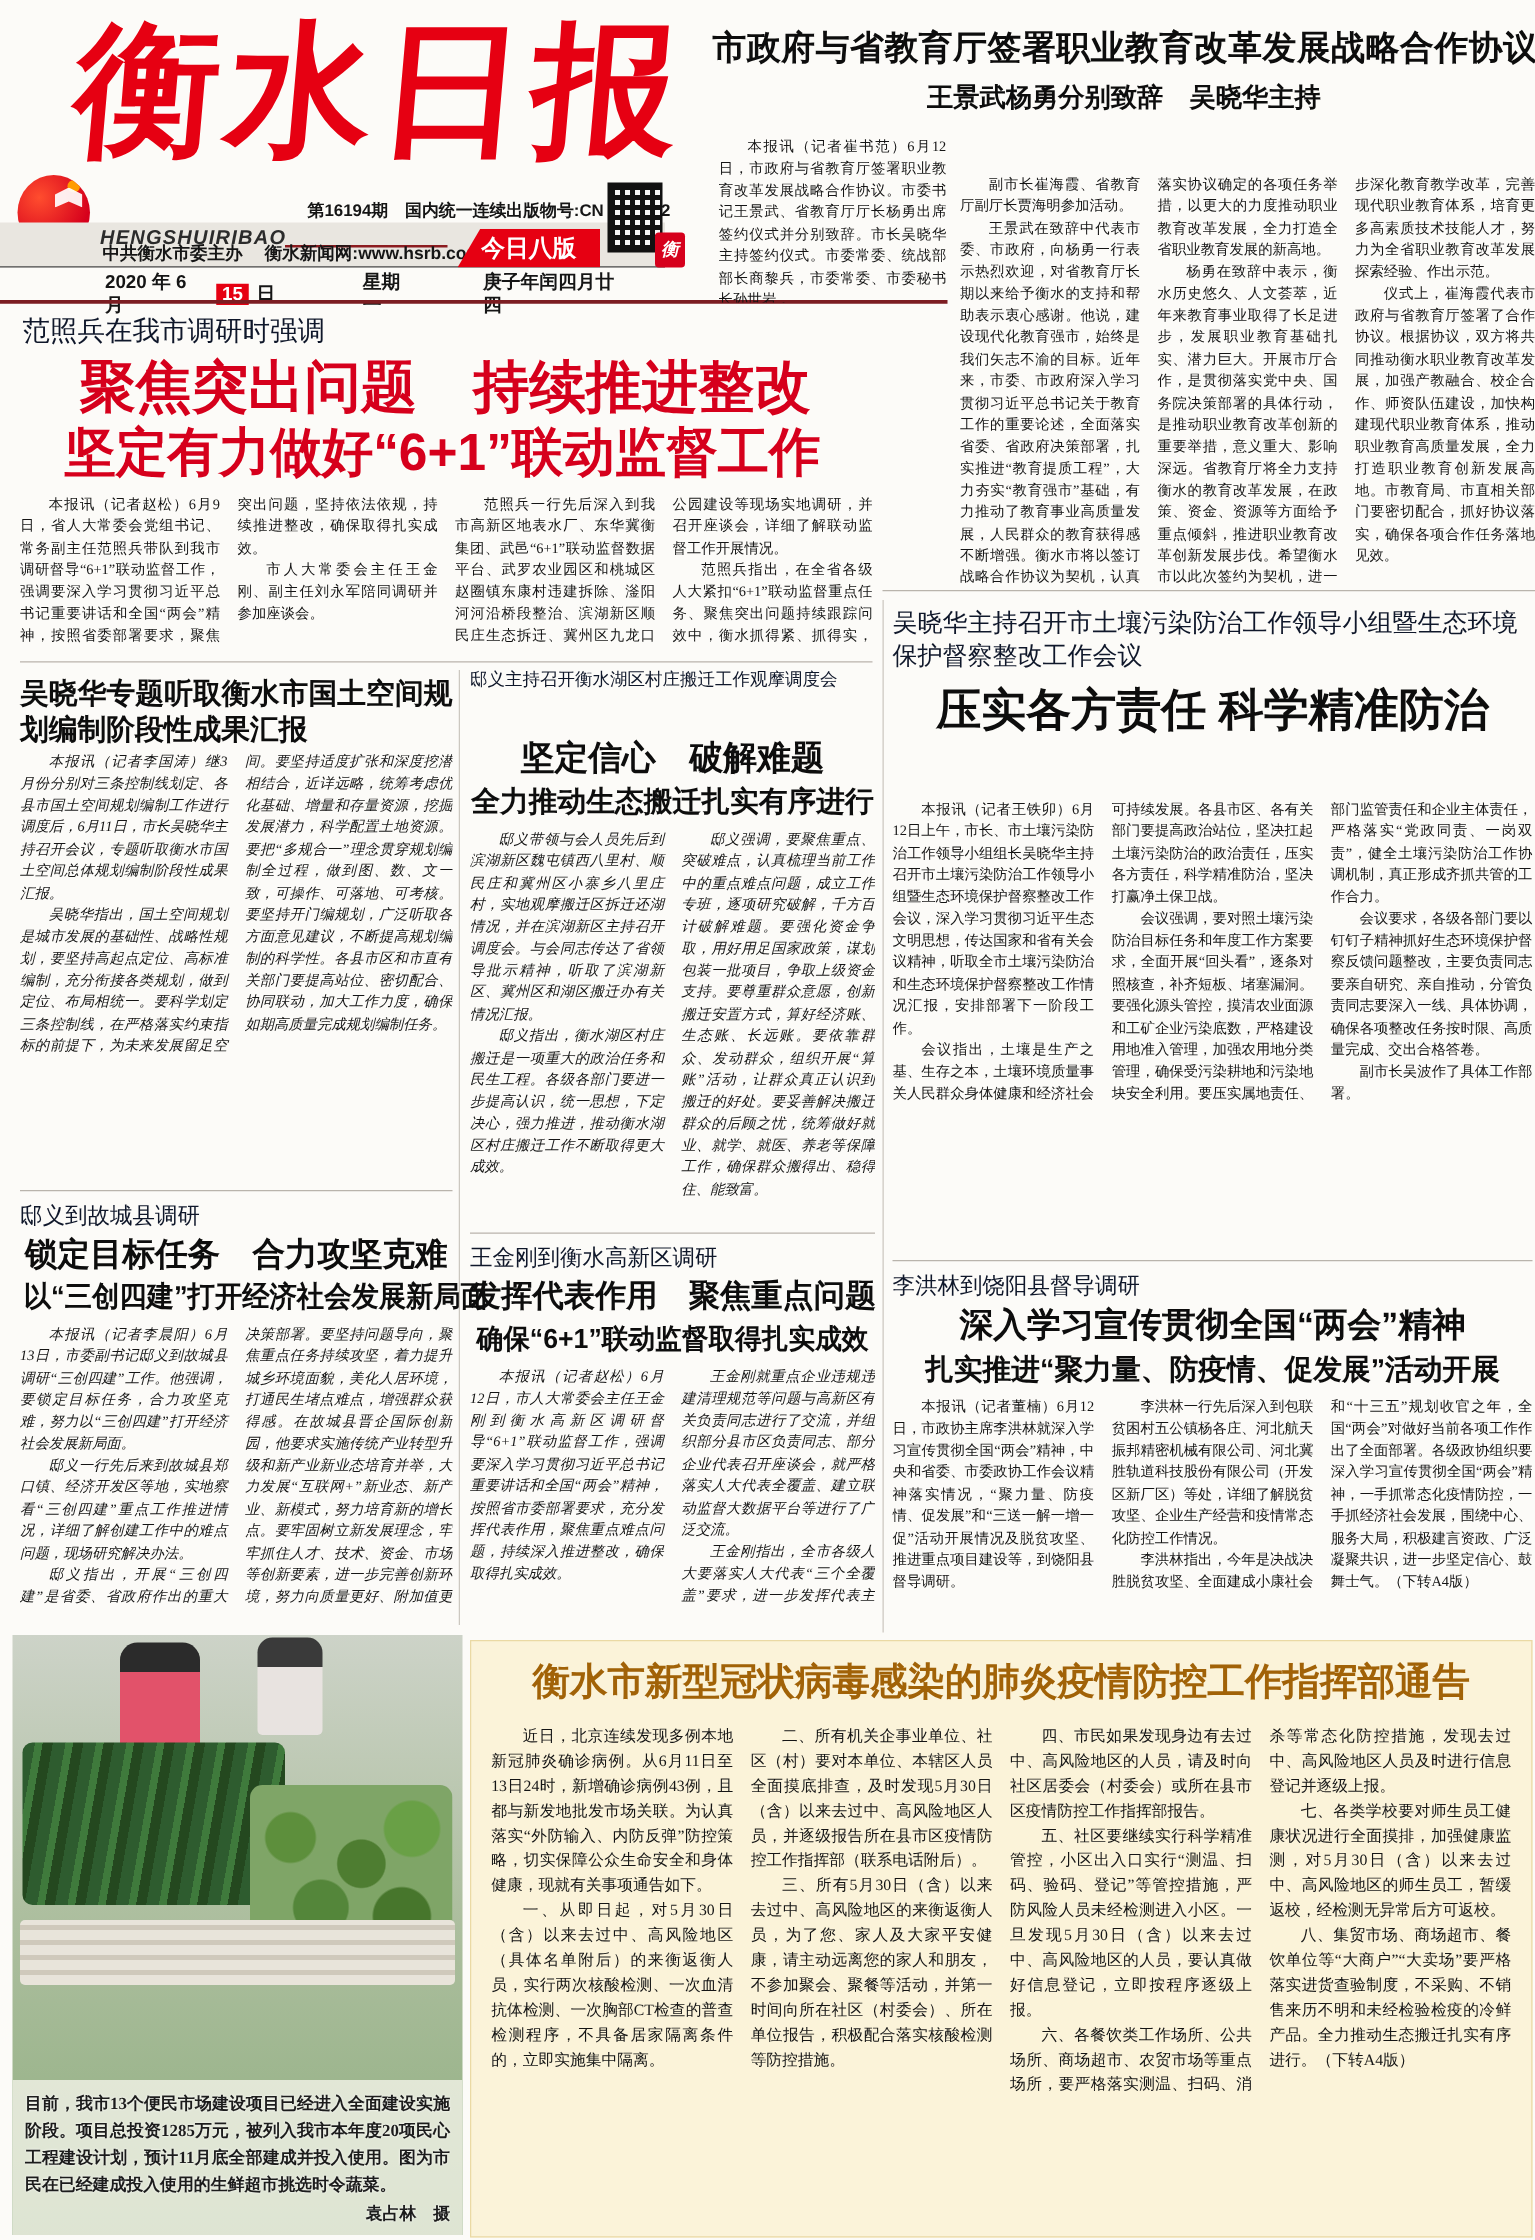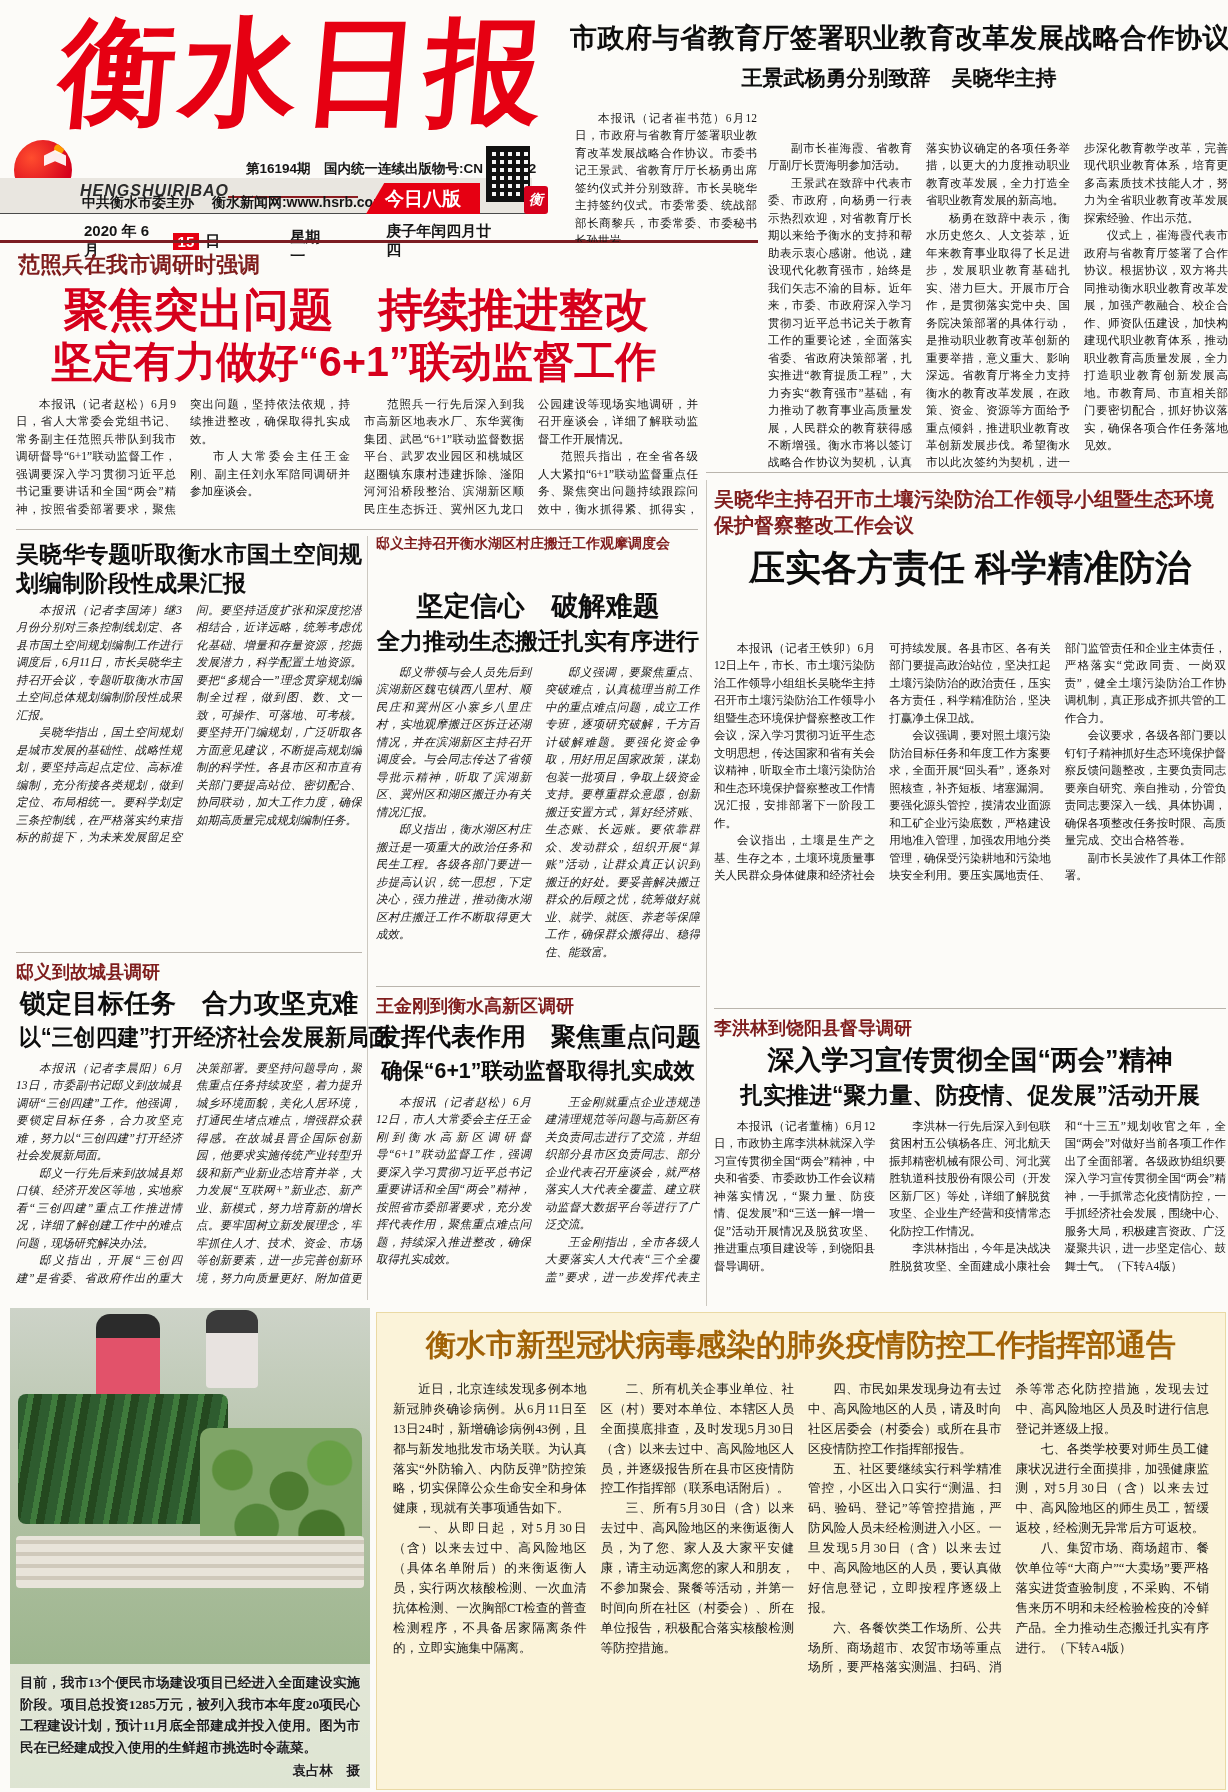--- a/index.html
+++ b/index.html
@@ -6,21 +6,21 @@
   html,body { background:#dddbd6; }
   body { font-family:"Liberation Serif","DejaVu Serif",serif; color:#151515; }
   #page { position:relative; width:1228px; height:1792px; margin:0 auto; background:#fcfbf8; overflow:hidden; }
   .abs { position:absolute; }
   .sans { font-family:"Liberation Sans","DejaVu Sans",sans-serif; }
   .body-text { font-size:11.5px; line-height:1.52; text-align:justify; overflow:hidden; }
   .body-text .p { text-indent:2em; }
   .cols2 { column-count:2; column-gap:14px;font-style:italic; }
   .cols3 { column-count:3; column-gap:14px; }
   .cols4 { column-count:4; column-gap:14px; }
-  .kicker { font-weight:700; font-family:"Liberation Sans","DejaVu Sans",sans-serif; color:#7f1d1d; }
+  .kicker { font-weight:400; font-family:"Liberation Sans","DejaVu Sans",sans-serif; color:#0f172a; }
   .headline { font-weight:900; font-family:"Liberation Sans","DejaVu Sans",sans-serif; color:#0d0d0d; text-align:center; white-space:nowrap; }
   .red-head { color:#d6001c; }
   .rule-h { background:#b9b4ac; height:1px; }
   .rule-v { background:#ccc8c0; width:1px; }
   .maroon-rule { background:#7c1d22; }
   
   #mast-title { font-size:116px; font-weight:900; color:#e60012; letter-spacing:6px;
     font-family:"Liberation Sans","DejaVu Sans",sans-serif; transform:skewX(-5deg); line-height:1; }
   #gray-band { background:#e9e6e0; }
   #edition-banner { background:#e60012; color:#fff; font-weight:800; font-size:19px;
@@ -82,21 +82,21 @@
     <span>衡水新闻网:www.hsrb.com.cn</span>
   </div>
   <div class="abs" id="edition-banner" style="left:366px; top:183px; width:114px; height:31px;">
     <span>今日八版</span>
   </div>
 
   <div class="abs sans" style="left:84px; top:216px; font-size:15px; font-weight:700; display:flex; align-items:center; gap:6px; width:420px;">
     <span>2020 年 6 月</span>
     <span id="date-day">15</span>
     <span>日</span>
-    <span style="margin-left:64px;margin-top:12px;">星期一</span>
+    <span style="margin-left:64px;">星期一</span>
     <span style="margin-left:46px;">庚子年闰四月廿四</span>
   </div>
 
   <div class="abs qr" style="left:486px; top:146px; width:44px; height:56px;"></div>
   <div class="abs" id="seal" style="left:524px; top:186px; width:24px; height:28px;">
     <span>衡</span>
   </div>
 
   <div class="abs maroon-rule" style="left:0; top:240px; width:758px; height:3px;"></div>
 

